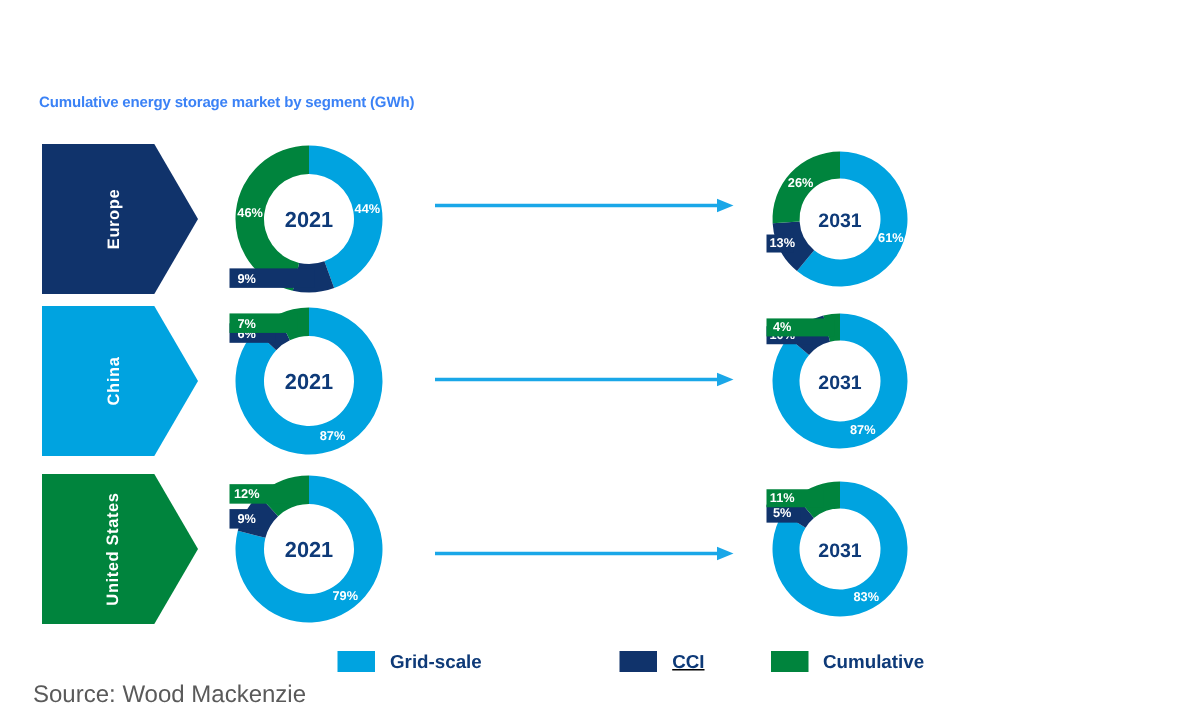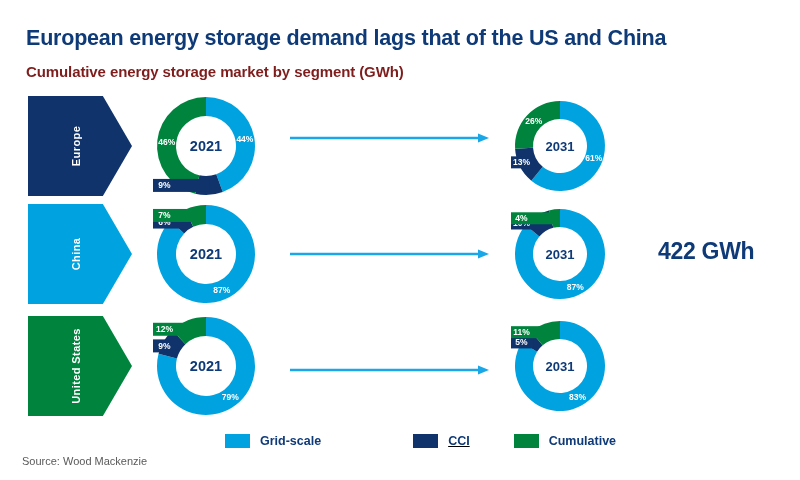--- a/index.html
+++ b/index.html
@@ -11,21 +11,21 @@
   }
   .frame{position:absolute;inset:0;background:#fff;}
 
   .title{
     position:absolute;left:26px;top:26px;
     font-size:21.5px;font-weight:bold;color:#0E3A78;
     letter-spacing:-0.2px;white-space:nowrap;
   }
   .subtitle{
     position:absolute;left:26px;top:63px;
-    font-size:15px;font-weight:bold;color:#7f1d1d;
+    font-size:10px;font-weight:bold;color:#3b82f6;
     letter-spacing:-0.1px;white-space:nowrap;
   }
 
   
   .row{position:absolute;left:0;width:800px;height:110px;}
   #row-0{top:92px;}
   #row-1{top:200px;}
   #row-2{top:312px;}
 
   
@@ -86,29 +86,28 @@
   .legend-item.i0{margin-right:92px;}
   .legend-item.i1{margin-right:44px;text-decoration:underline;}
   .swatch{width:25px;height:14px;display:inline-block;}
   .legend-text{
     margin-left:10px;font-size:12.5px;font-weight:bold;color:#0E3A78;
     white-space:nowrap;
   }
 
   .source{
     position:absolute;left:22px;top:455px;
-    font-size:11px;color:#5a5a5a;white-space:nowrap;
+    font-size:16px;color:#5a5a5a;white-space:nowrap;
   }
 </style>
 </head>
 <body>
 
 <div class="frame">
 
-  <div class="title">European energy storage demand lags that of the US and China</div>
   <div class="subtitle">Cumulative energy storage market by segment (GWh)</div>
 
   <div class="row" id="row-0">
     <div class="region-tag" id="tag-0" style="background: rgb(16, 51, 107);">
       <div class="region-label">
         <span>Europe</span>
       </div>
     </div>
 
     <div class="donut-wrap left">
@@ -193,21 +192,20 @@
             <text x="13.5" y="21.996670621520018" text-anchor="middle" class="tag-pct">10%</text>
           </g>
           <g>
             <rect x="3" y="8.278284594922042" width="45.53244490592267" height="12" fill="#00843D"></rect>
             <text x="13.5" y="16.77828459492204" text-anchor="middle" class="tag-pct">4%</text>
           </g>
           <text x="52" y="55" text-anchor="middle" class="center-year small">2031</text>
         </svg>
     </div>
 
-    <div class="gwh g1">422 GWh</div>
   </div>
 
   <div class="row" id="row-2">
     <div class="region-tag" id="tag-2" style="background: rgb(0, 132, 61);">
       <div class="region-label">
         <span>United States</span>
       </div>
     </div>
 
     <div class="donut-wrap left">

